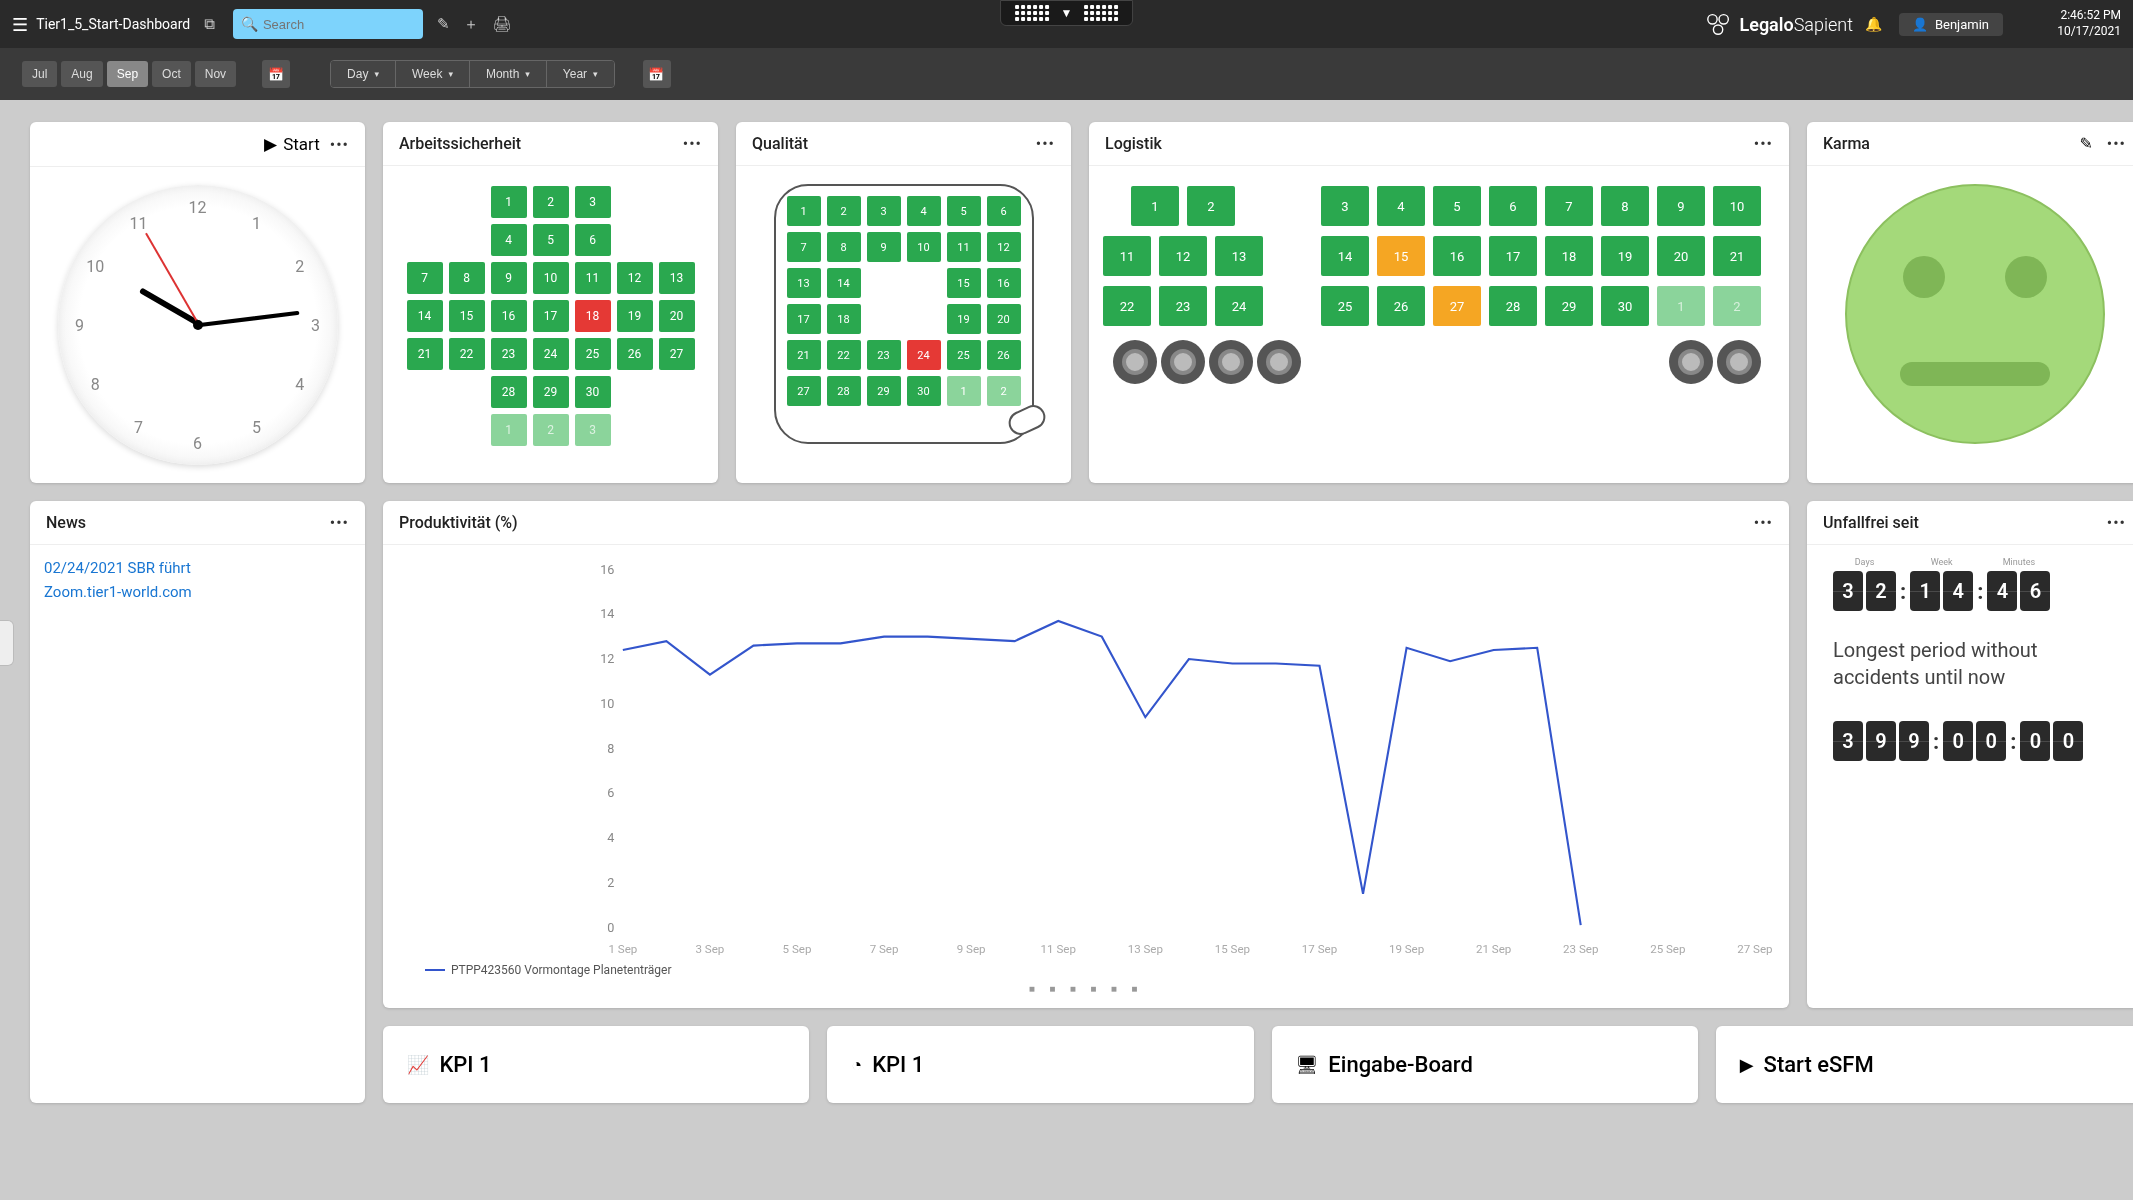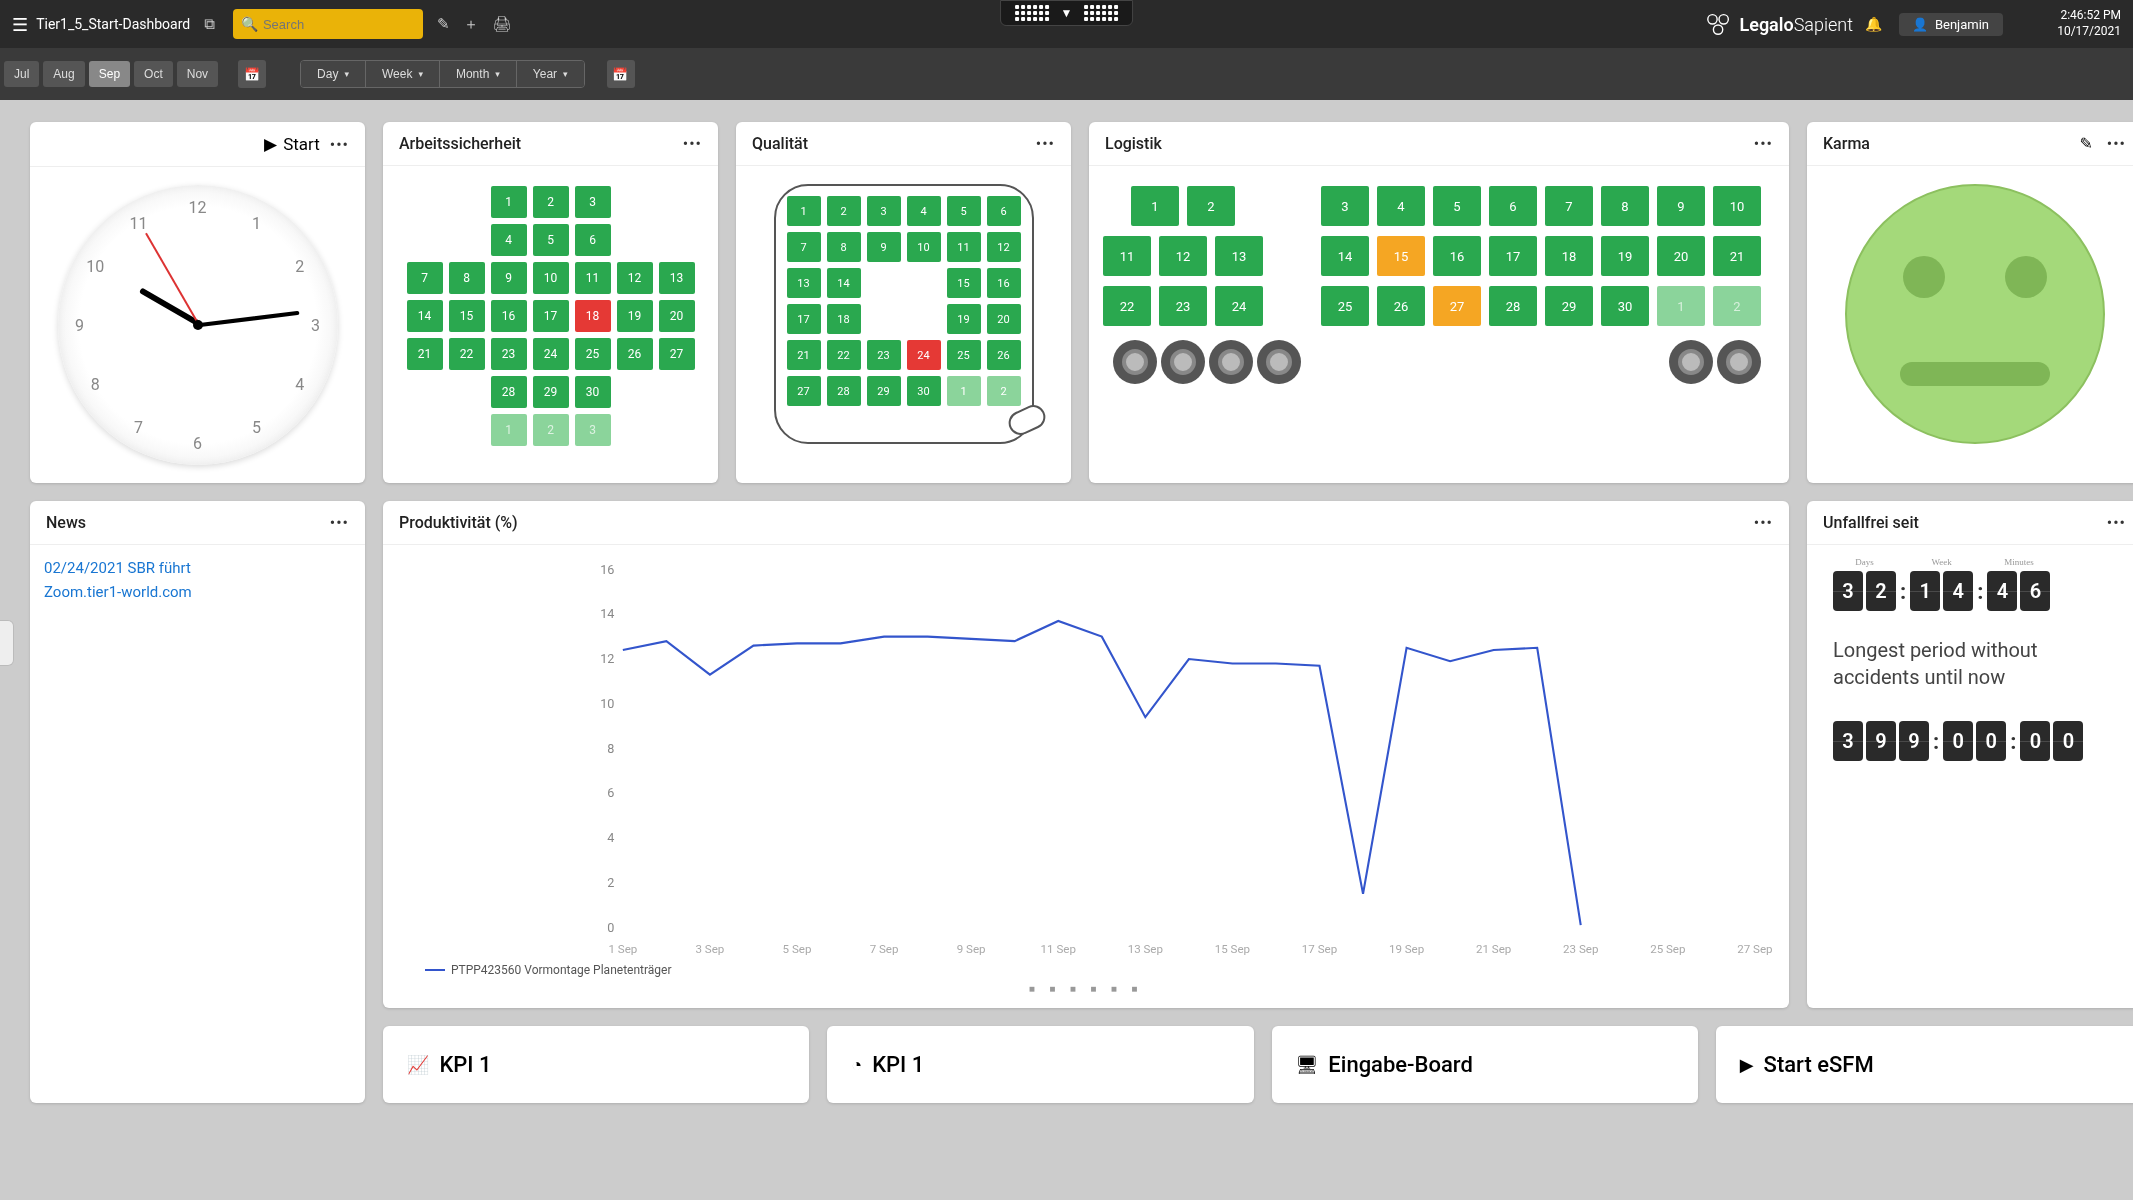--- a/index.html
+++ b/index.html
@@ -4,36 +4,36 @@
 <style>
 * { box-sizing: border-box; margin: 0; padding: 0; }
 body { font-family: -apple-system, "Segoe UI", Roboto, Arial, sans-serif; background: #cccccc; width: 2133px; height: 1200px; overflow: hidden; }
 
 
 .topbar { background: #2a2a2a; color: #fff; height: 48px; display: flex; align-items: center; padding: 0 12px; position: relative; }
 .topbar .hamburger { font-size: 18px; margin-right: 8px; cursor: pointer; }
 .topbar .title { font-size: 14px; }
 .topbar .icon-btn { background: transparent; border: none; color: #ccc; margin-left: 14px; cursor: pointer; font-size: 15px; }
 .search-wrap { position: relative; margin-left: 18px; }
-.search-wrap input { background: #eab308; border: none; border-radius: 4px; height: 30px; width: 190px; padding: 0 10px 0 30px; font-size: 13px; color: #555; }
+.search-wrap input { background: #7dd3fc; border: none; border-radius: 4px; height: 30px; width: 190px; padding: 0 10px 0 30px; font-size: 13px; color: #555; }
 .search-wrap .sicon { position: absolute; left: 8px; top: 7px; color: #888; font-size: 14px; }
 .center-widget { position: absolute; left: 50%; transform: translateX(-50%); top: 0; background: #1a1a1a; border: 1px solid #444; border-radius: 0 0 6px 6px; padding: 4px 14px; display: flex; align-items: center; gap: 12px; }
 .dotgrid { display: grid; grid-template-columns: repeat(6, 4px); grid-template-rows: repeat(3, 4px); gap: 2px; }
 .dotgrid span { width: 4px; height: 4px; background: #fff; border-radius: 1px; }
 .arrow-down { color: #fff; font-size: 12px; }
 .brand { position: absolute; right: 280px; display: flex; align-items: center; gap: 6px; color: #fff; }
 .brand .logo { width: 28px; height: 28px; }
 .brand .name { font-size: 18px; font-weight: 300; }
 .brand .name b { font-weight: 600; }
 .userbox { position: absolute; right: 130px; background: #444; border-radius: 4px; padding: 4px 14px; display: flex; align-items: center; gap: 6px; font-size: 13px; }
 .timebox { position: absolute; right: 12px; text-align: right; font-size: 12px; line-height: 1.3; }
 .bell { position: absolute; right: 250px; color: #777; font-size: 14px; }
 
 
-.navrow { background: #3a3a3a; height: 52px; display: flex; align-items: center; padding: 0 4px; gap: 16px; }
+.navrow { background: #3a3a3a; height: 52px; display: flex; align-items: center; padding: 0 22px; gap: 22px; }
 .month-btn { background: #555; color: #ddd; border: none; padding: 6px 10px; font-size: 12px; border-radius: 3px; cursor: pointer; }
 .month-btn.active { background: #888; color: #ffffff; }
 .cal-icon { background: #555; color: #ddd; border: none; width: 28px; height: 28px; border-radius: 3px; cursor: pointer; font-size: 13px; display: flex; align-items: center; justify-content: center; margin-left: 4px; }
 .period-group { display: flex; margin-left: 18px; border: 1px solid #666; border-radius: 4px; overflow: hidden; justify-content: space-between; }
 .period-btn { background: #444; color: #ddd; border: none; border-right: 1px solid #666; padding: 6px 16px; font-size: 12px; cursor: pointer; display: flex; align-items: center; gap: 6px; }
 .period-btn:last-child { border-right: none; }
 .period-btn .chev { font-size: 9px; }
 
 
 .dash { padding: 22px 30px; display: grid; grid-template-columns: 335px 335px 335px 700px 335px; gap: 18px; }
@@ -96,21 +96,21 @@
 .prod-card { grid-column: 2 / span 3; grid-row: 2; }
 .chart { width: 100%; height: 400px; position: relative; }
 .legend { font-size: 12px; color: #555; padding-left: 28px; display: flex; align-items: center; gap: 6px; }
 .legend .swatch { width: 20px; height: 2px; background: #3355cc; }
 .dots-nav { text-align: center; padding-top: 6px; color: #999; font-size: 10px; letter-spacing: 6px; }
 
 
 .unfall-card { grid-column: 5; grid-row: 2; }
 .flip-row { display: flex; align-items: center; gap: 4px; margin: 12px 0 26px 12px; }
 .flip-group { display: flex; gap: 3px; position: relative; }
-.flip-label { position: absolute; top: -14px; left: 50%; transform: translateX(-50%); font-size: 9px; color: #999; font-family: Liberation Serif, serif; }
+.flip-label { position: absolute; top: -14px; left: 50%; transform: translateX(-50%); font-size: 9px; color: #999; }
 .flip { width: 30px; height: 40px; background: #2a2a2a; color: #fff; border-radius: 4px; display: flex; align-items: center; justify-content: center; font-size: 20px; font-weight: 600; position: relative; }
 .flip::after { content:""; position:absolute; left:0; right:0; top:50%; height:1px; background:rgba(255,255,255,.15);}
 .colon { font-size: 22px; font-weight: bold; color: #333; }
 .unfall-text { font-size: 20px; color: #444; padding: 0 12px 18px; line-height: 1.35; }
 
 
 .kpi-row { grid-column: 2 / span 4; grid-row: 3; display: grid; grid-template-columns: repeat(4, 1fr); gap: 18px; }
 .kpi { background: #fff; border-radius: 6px; box-shadow: 0 1px 3px rgba(0,0,0,.15); padding: 26px 24px; font-size: 22px; font-weight: 500; display: flex; align-items: center; gap: 10px; cursor: pointer; }
 .kpi .kicon { font-size: 18px; }
 

